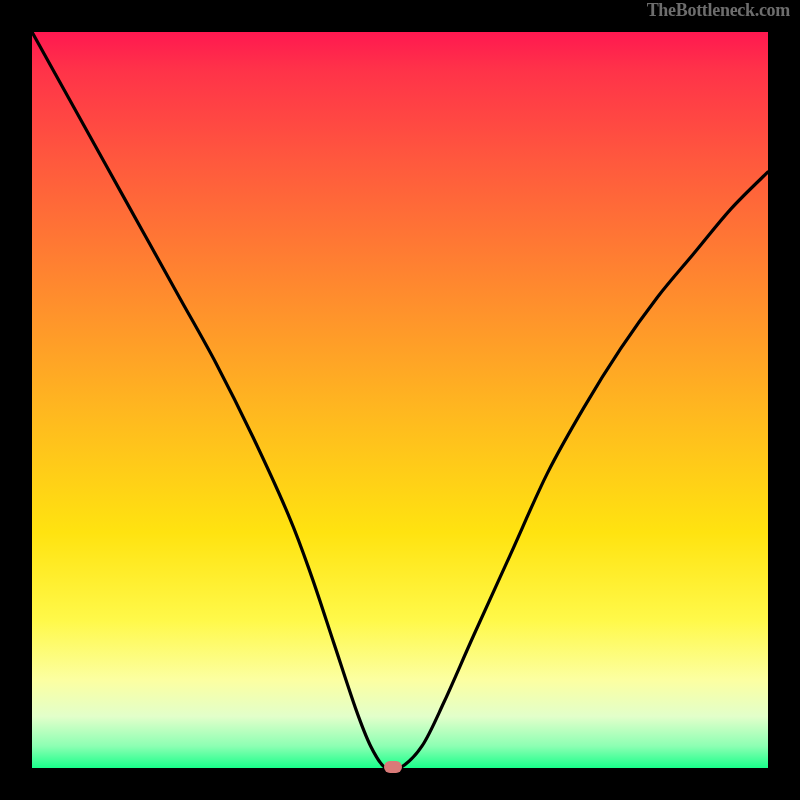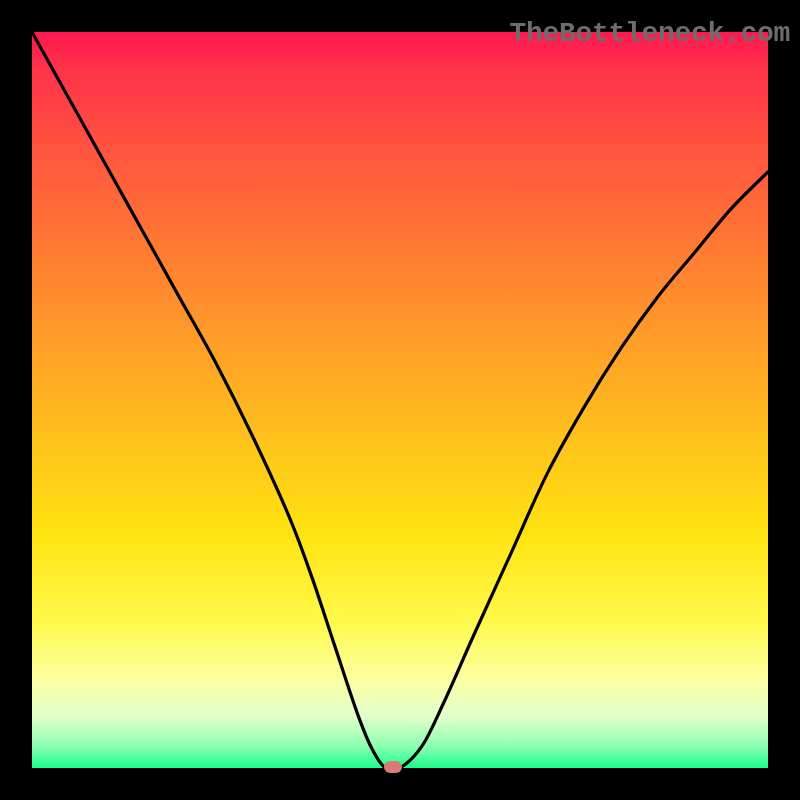--- a/index.html
+++ b/index.html
@@ -42,23 +42,23 @@
     overflow: visible;
   }
   .marker {
     position: absolute;
     width: 18px; height: 12px;
     background: #d97a78;
     border-radius: 6px;
   }
   .watermark {
     position: absolute;
-    top: 18px; right: 10px;
-    font-family: Liberation Mono, monospace;
-    font-size: 28px;
+    top: 0; right: 10px;
+    font-family: Liberation Serif, serif;
+    font-size: 18px;
     font-weight: 600;
     color: #6d6d6d;
     letter-spacing: -0.3px;
   }
 </style>
 </head>
 <body>
 
 <div class="frame">
 

